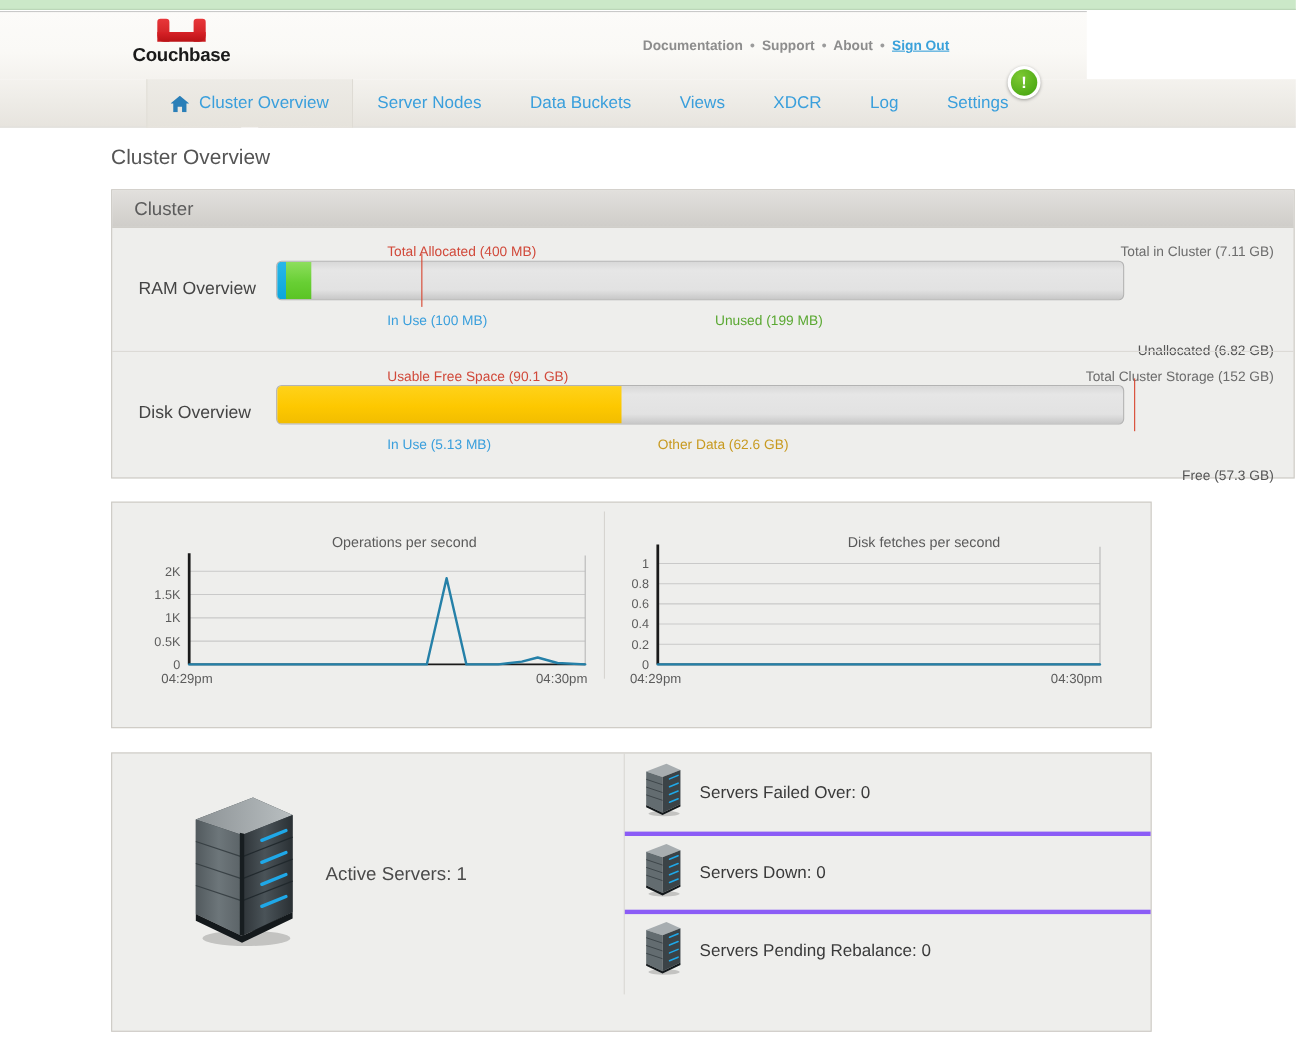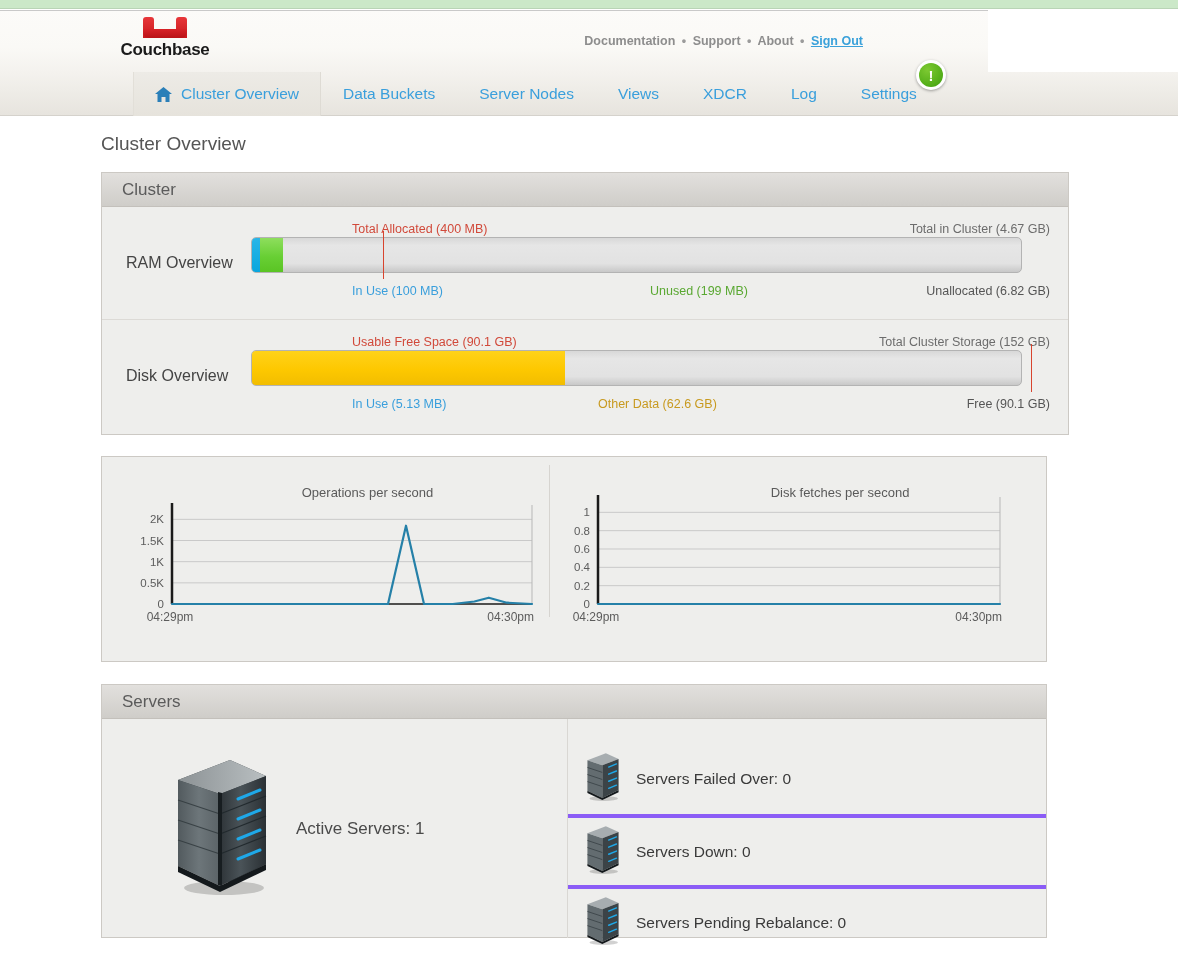--- a/index.html
+++ b/index.html
@@ -114,21 +114,21 @@
     height: 34px;
     background: linear-gradient(to bottom, #e2e0dd 0%, #cfcdc9 100%);
     border-bottom: 1px solid #c3c0bb;
     display: flex; align-items: center;
     padding-left: 20px;
     font-size: 17px; color: #5b5b5b;
   }
   .panel-head .sub { font-size: 15px; color: #5b5b5b; margin-left: 6px; }
 
   
-  #cluster-panel { left: 101px; top: 172px; width: 968px; height: 263px; }
+  #cluster-panel { left: 101px; top: 172px; width: 1076px; height: 263px; }
   .ov-row { position: relative; height: 112px; }
   .ov-row + .ov-row { border-top: 1px solid #dcdad6; }
   .ov-label {
     position: absolute; left: 24px; top: 50%; transform: translateY(-50%);
     font-size: 16px; color: #444;
   }
   .bar-shell {
     position: absolute; left: 149px; top: 30px;
     width: 771px; height: 36px;
     background: linear-gradient(to bottom, #d8d8d8 0%, #e6e6e6 22%, #e2e2e2 75%, #c8c8c8 100%);
@@ -147,21 +147,21 @@
     position: absolute; width: 1px; background: #d8442e;
   }
   .lbl {
     position: absolute; font-size: 12.5px; white-space: nowrap;
   }
   .lbl.red    { color: #d1493a; }
   .lbl.gray   { color: #6c6c6c; }
   .lbl.blue   { color: #3a9fdc; }
   .lbl.green  { color: #5aa832; }
   .lbl.orange { color: #c89a20; }
-  .lbl.dark   { color: #555; }
+  .lbl.dark   { color: #555; margin-top: 28px; }
 
   
   #buckets-panel { left: 101px; top: 456px; width: 946px; height: 206px; }
   .charts-area { position: relative; height: 171px; }
   .chart-box { position: absolute; top: 16px; height: 213px; padding-left: 42px; }
   .chart-title {
     position: absolute; top: 12px; width: 100%;
     text-align: center; font-size: 13px; color: #5a5a5a;
   }
   .chart-svg { position: absolute; left: 0; top: 0; }
@@ -172,21 +172,21 @@
   .axis-lbl { font-size: 11.5px; fill: #5c5c5c; font-family: "Liberation Sans", sans-serif; }
   .time-lbl { font-size: 12px; fill: #5c5c5c; font-family: "Liberation Sans", sans-serif; }
 
   
   #servers-panel { left: 101px; top: 684px; width: 946px; height: 254px; }
   .servers-body { display: flex; height: 219px; }
   .servers-left {
     width: 466px; border-right: 1px solid #d9d7d3;
     display: flex; align-items: center;
   }
-  .servers-right { flex: 1; margin-top: 24px; }
+  .servers-right { flex: 1; }
   .srv-row {
     height: 71px; display: flex; align-items: center; padding-left: 18px; gap: 16px;
   }
   .srv-row + .srv-row { border-top: 4px solid #8b5cf6; }
   .srv-text { font-size: 15.5px; color: #3a3a3a; }
   .big-srv-text { font-size: 17px; color: #4a4a4a; }
   .rack-big { margin-left: 72px; }
   .rack-small { flex: 0 0 auto; }
 </style>
 </head>
@@ -219,24 +219,24 @@
   <div class="tabs">
     <div class="tab active">
       <span class="home-icon">
         <svg width="17" height="15" viewBox="0 0 17 15">
           <path d="M8.5 0 L17 7 L14.5 7 L14.5 15 L10.5 15 L10.5 10 L6.5 10 L6.5 15 L2.5 15 L2.5 7 L0 7 Z" fill="#2a7fb8"></path>
         </svg>
       </span>
       <span>Cluster Overview</span>
     </div>
     <div class="tab">
+      <span>Server Nodes</span>
+    </div>
+    <div class="tab">
       <span>Data Buckets</span>
-    </div>
-    <div class="tab">
-      <span>Server Nodes</span>
     </div>
     <div class="tab">
       <span>Views</span>
     </div>
     <div class="tab">
       <span>XDCR</span>
     </div>
     <div class="tab">
       <span>Log</span>
     </div>
@@ -253,42 +253,42 @@
 <div class="page-title">Cluster Overview</div>
 
 <div class="panel" id="cluster-panel">
   <div class="panel-head">
     <span>Cluster</span>
   </div>
 
   <div class="ov-row">
     <div class="ov-label">RAM Overview</div>
     <div class="lbl red" style="left:250px; top:15px;">Total Allocated (400 MB)</div>
-    <div class="lbl gray" style="right:18px; top:15px;">Total in Cluster (4.67 GB)</div>
+    <div class="lbl gray" style="right:18px; top:15px;">Total in Cluster (7.11 GB)</div>
     <div class="bar-shell">
       <div class="seg blue" style="left:0px;  width:8px;"></div>
       <div class="seg green" style="left:8px;  width:23px;"></div>
     </div>
     <div class="marker" style="left:281px; top:24px; height:48px;"></div>
     <div class="lbl blue" style="left:250px; top:77px;">In Use (100 MB)</div>
     <div class="lbl green" style="left:548px; top:77px;">Unused (199 MB)</div>
     <div class="lbl dark" style="right:18px; top:77px;">Unallocated (6.82 GB)</div>
   </div>
 
   <div class="ov-row">
     <div class="ov-label">Disk Overview</div>
     <div class="lbl red" style="left:250px; top:15px;">Usable Free Space (90.1 GB)</div>
     <div class="lbl gray" style="right:18px; top:15px;">Total Cluster Storage (152 GB)</div>
     <div class="bar-shell disk">
       <div class="seg yellow" style="left:0px; width:313px;"></div>
     </div>
     <div class="marker" style="left:929px; top:24px; height:48px;"></div>
     <div class="lbl blue" style="left:250px; top:77px;">In Use (5.13 MB)</div>
     <div class="lbl orange" style="left:496px; top:77px;">Other Data (62.6 GB)</div>
-    <div class="lbl dark" style="right:18px; top:77px;">Free (90.1 GB)</div>
+    <div class="lbl dark" style="right:18px; top:77px;">Free (57.3 GB)</div>
   </div>
 </div>
 
 <div class="panel" id="buckets-panel">
 
   <div class="charts-area">
     <div class="chart-divider"></div>
 
     <div class="chart-box" id="chart-ops" style="left:0px; width:447px;">
       <div class="chart-title">Operations per second</div>
@@ -330,23 +330,20 @@
           <line x1="48" y1="131" x2="450" y2="131" stroke="#1a1a1a" stroke-width="1.6"></line>
           <polyline points="48.0,131.0 148.5,131.0 249.0,131.0 349.5,131.0 450.0,131.0" fill="none" stroke="#2580a8" stroke-width="2.2" stroke-linejoin="round" stroke-linecap="round"></polyline>
           <text x="46" y="148" text-anchor="middle" class="time-lbl">04:29pm</text>
           <text x="452" y="148" text-anchor="end" class="time-lbl">04:30pm</text>
         </svg>
     </div>
   </div>
 </div>
 
 <div class="panel" id="servers-panel">
-  <div class="panel-head">
-    <span>Servers</span>
-  </div>
 
   <div class="servers-body">
     <div class="servers-left">
       <div class="rack-big">
         <svg width="96" height="138" viewBox="0 0 96 138">
           <defs>
             <linearGradient id="gTop" x1="0" y1="0" x2="1" y2="0">
               <stop offset="0" stop-color="#8c9295"></stop>
                 <stop offset="1" stop-color="#b9bfc1"></stop>
             </linearGradient>

